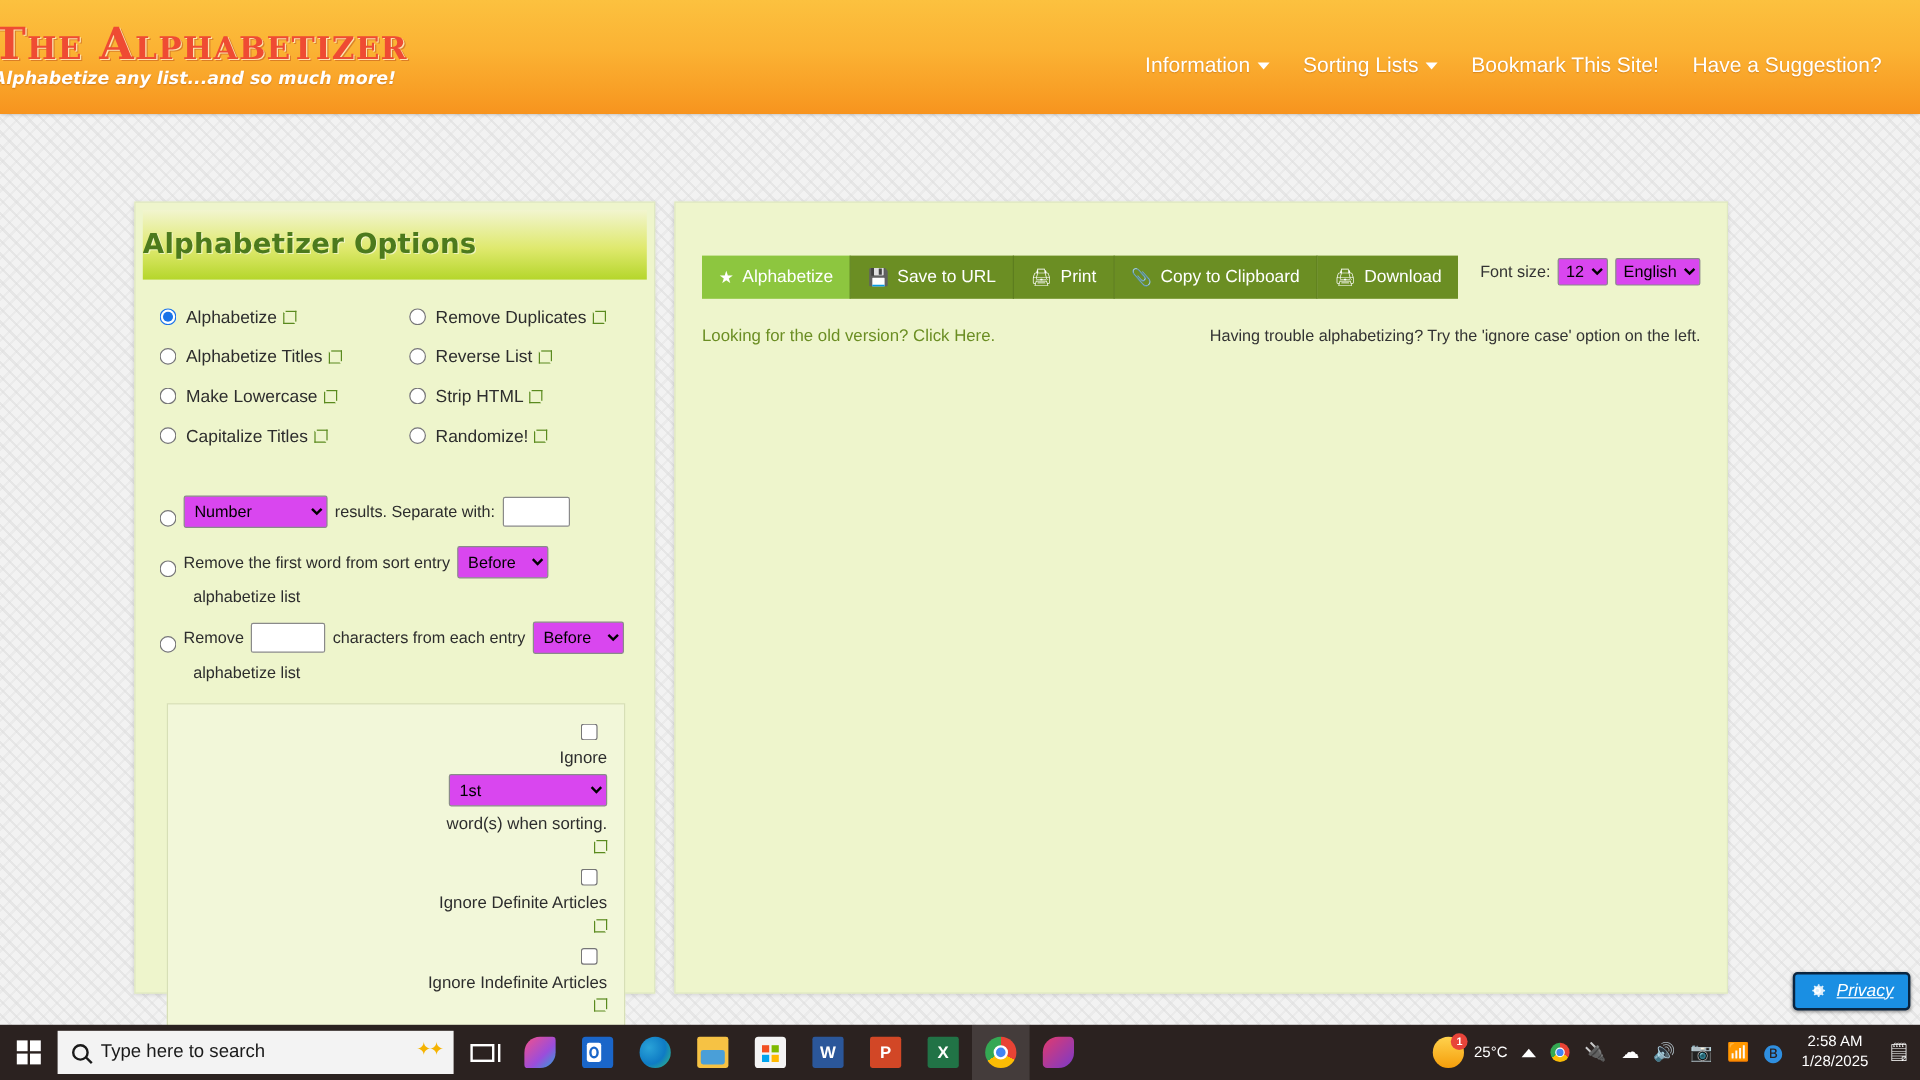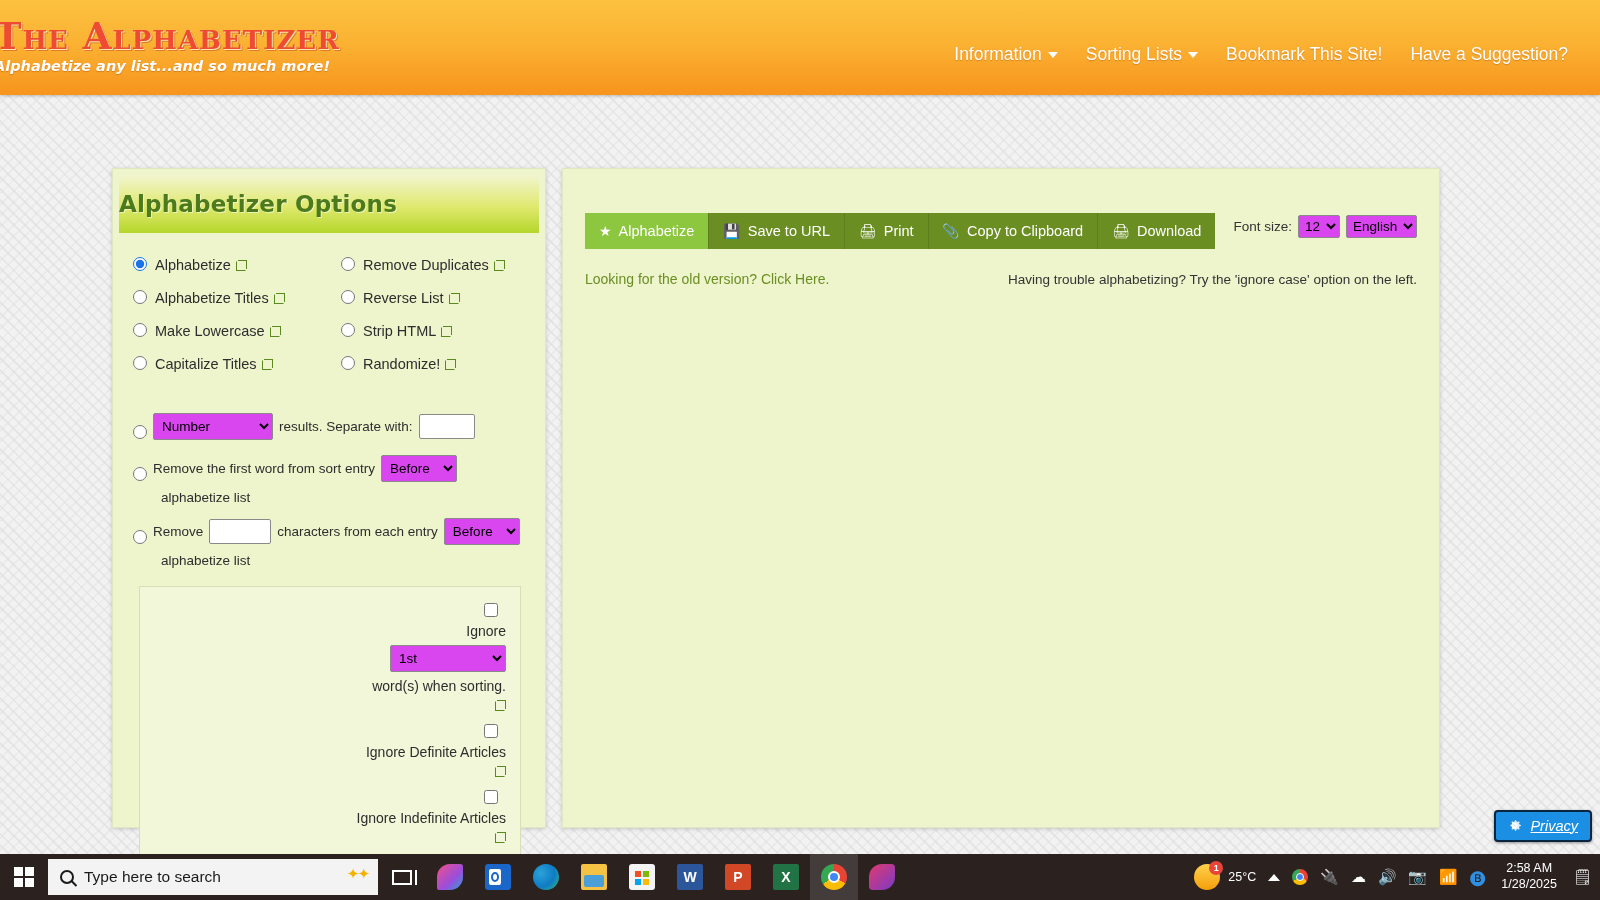--- a/index.html
+++ b/index.html
@@ -442,21 +442,21 @@
           </select>
         </div>
         <div class="cont-line"><span>alphabetize list</span></div>
       </div>
     </div>
 
     <div class="check-box-group">
       <div class="check-row">
         <input type="checkbox" style="">
         <span>Ignore</span>
-        <select class="ui" style="width:116px">
+        <select class="ui" style="width:132px">
           <option>1st</option>
         </select>
         <span>word(s) when sorting.</span>
         <span class="ext-icon"></span>
       </div>
       <div class="check-row">
         <input type="checkbox" style="">
         <span>Ignore Definite Articles</span>
         <span class="ext-icon"></span>
       </div>

